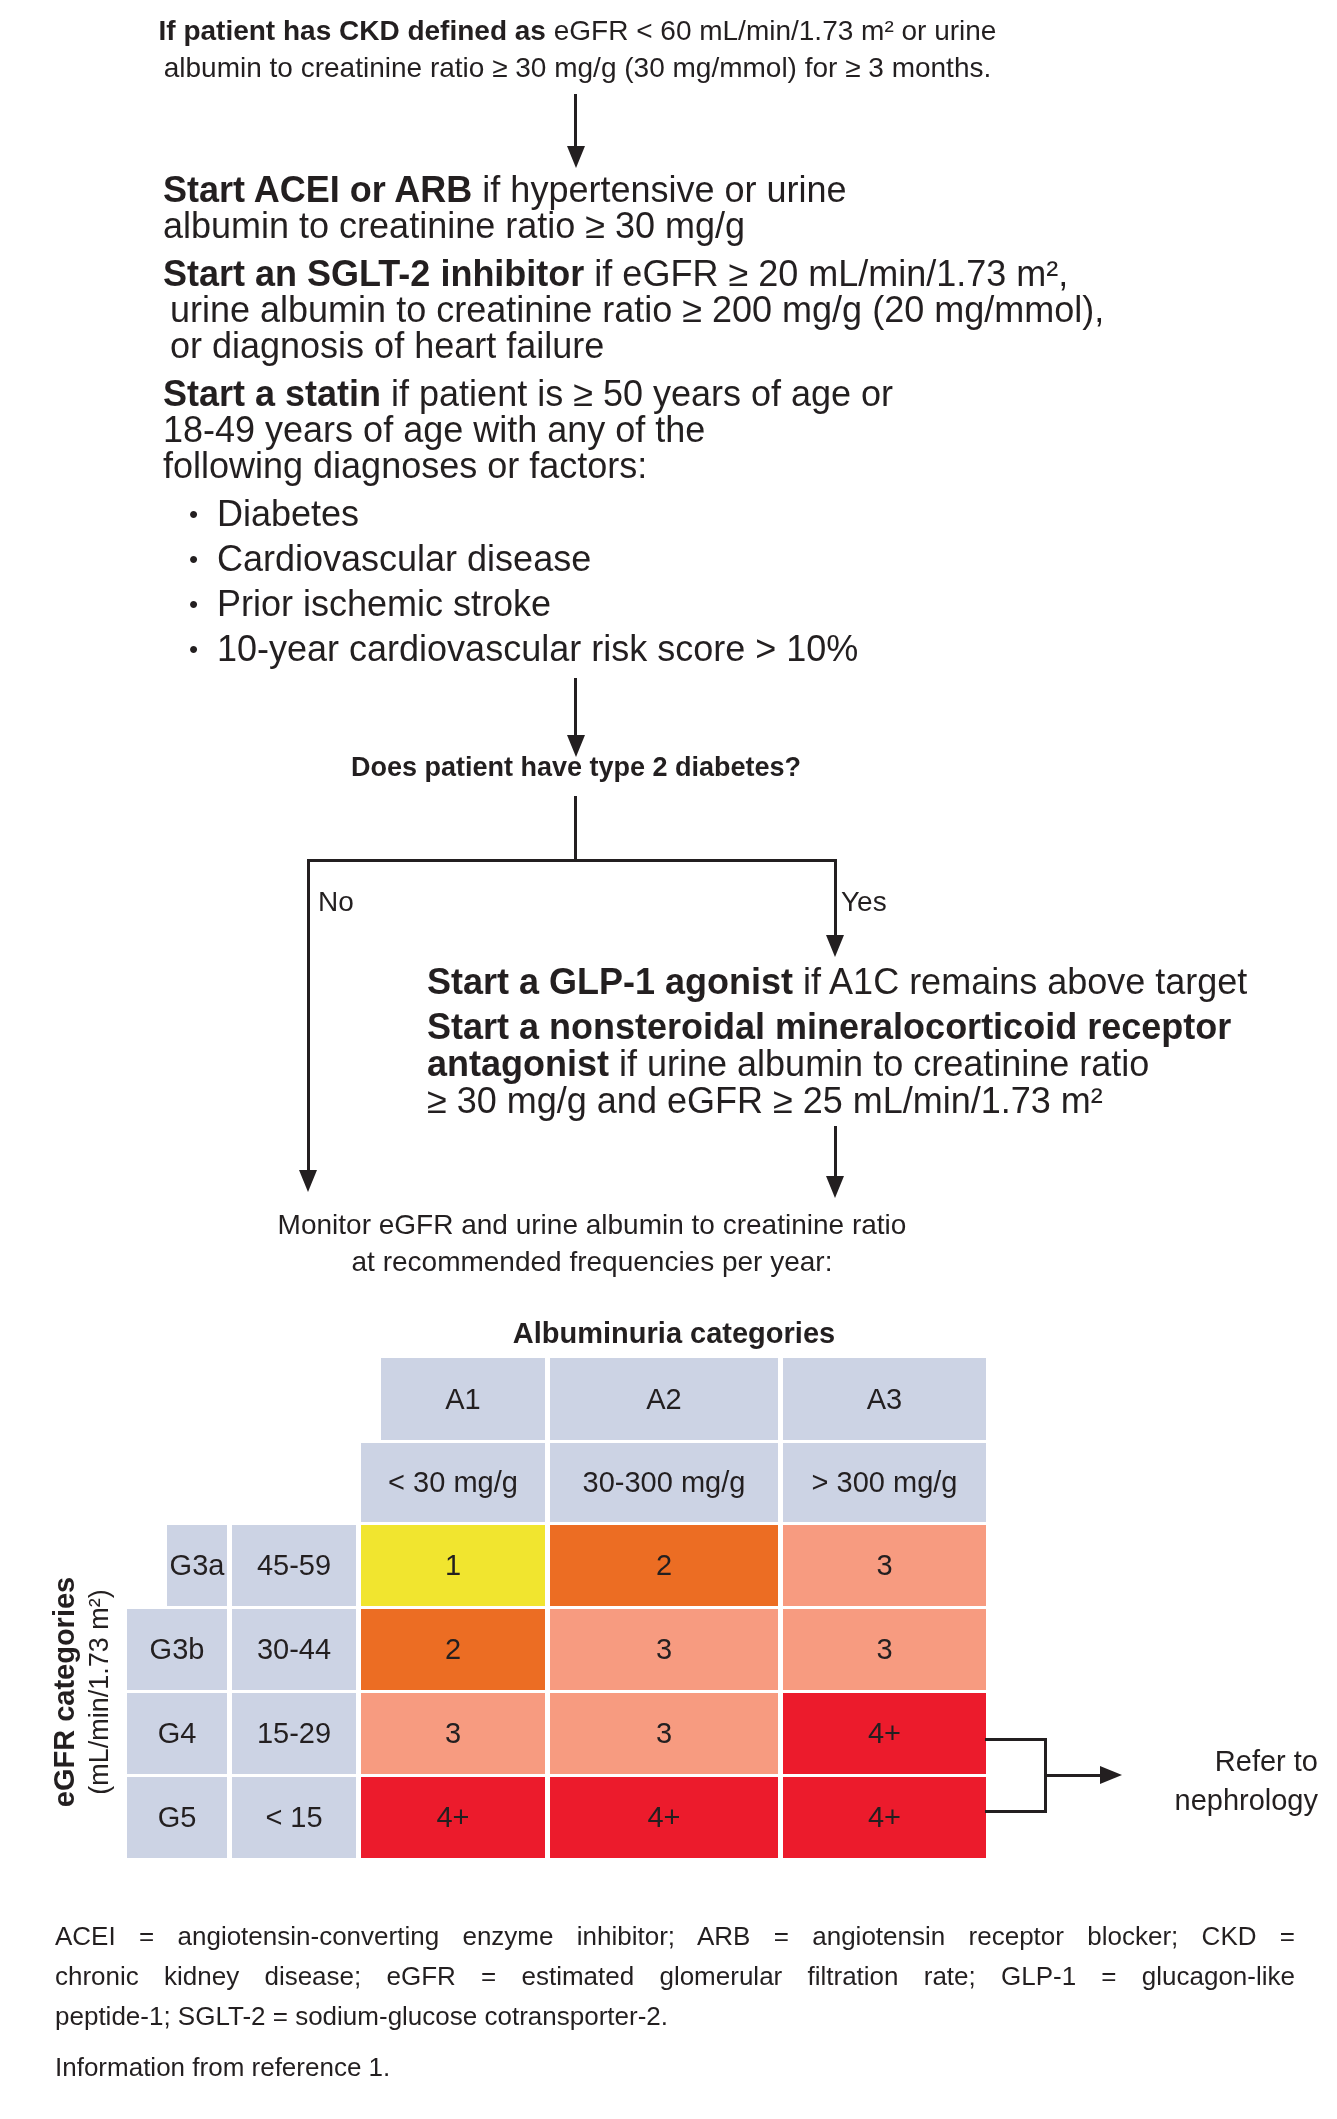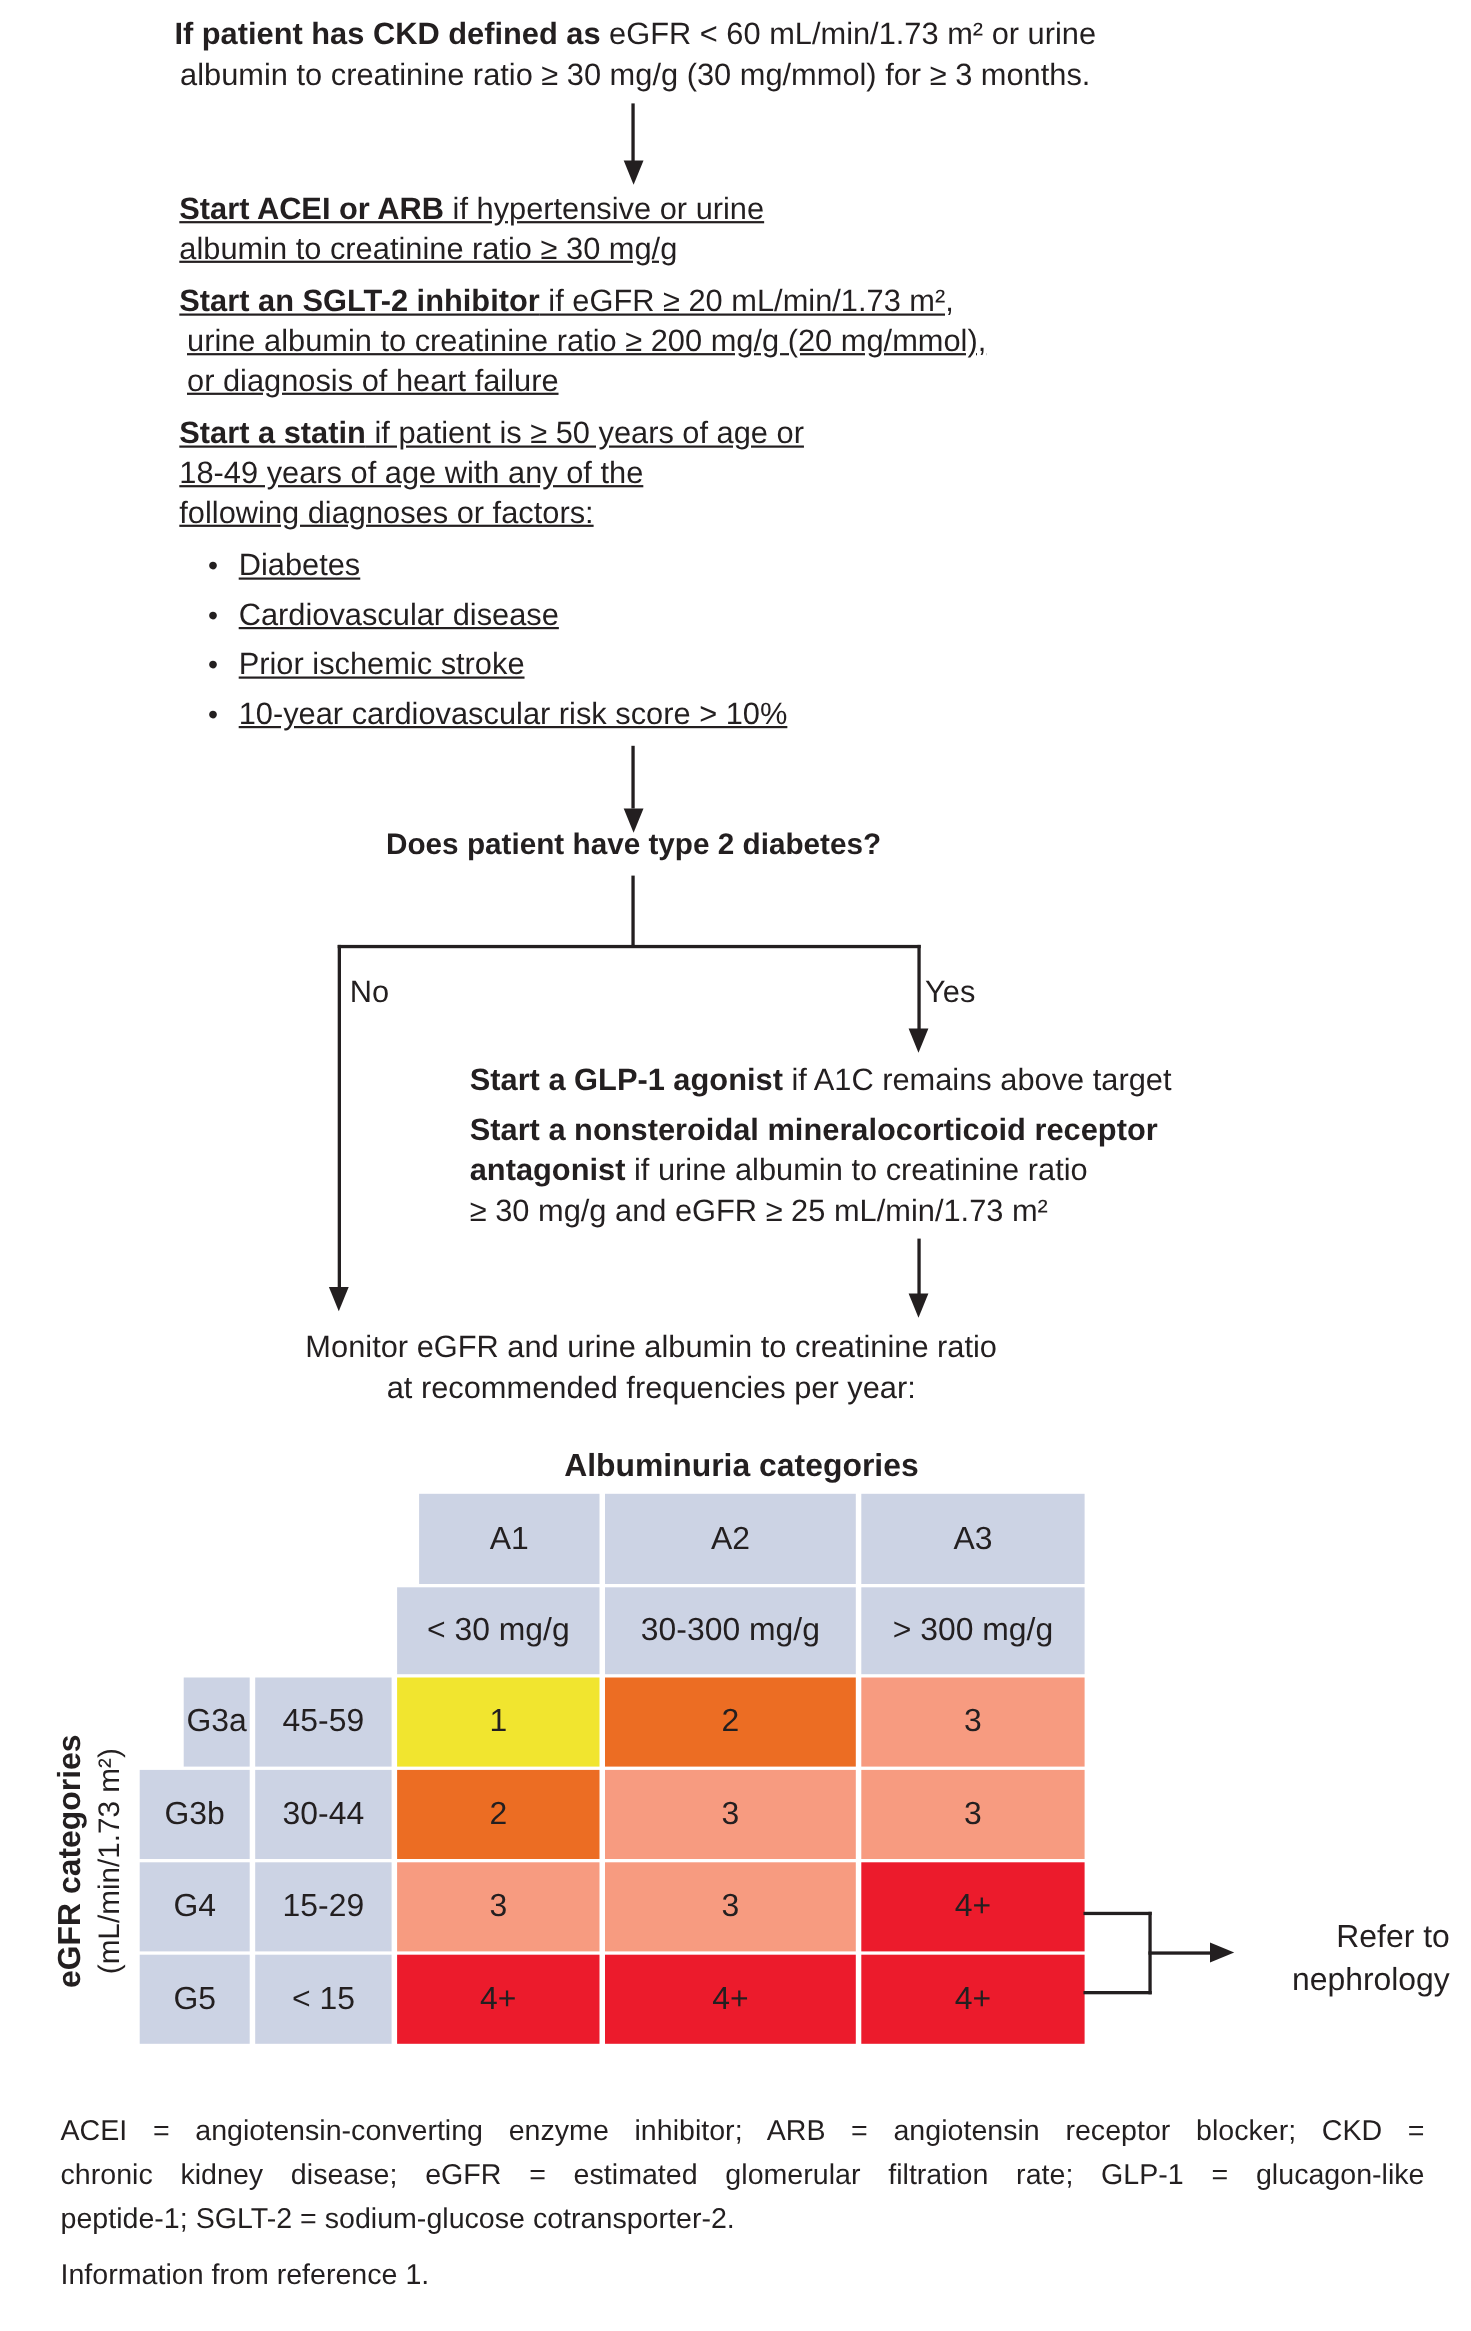--- a/index.html
+++ b/index.html
@@ -13,30 +13,30 @@
   .vline{position:absolute;width:3px;background:#231f20;}
   .hline{position:absolute;height:3px;background:#231f20;}
   .arrow-down{position:absolute;width:0;height:0;
     border-left:9px solid transparent;border-right:9px solid transparent;
     border-top:22px solid #231f20;}
   .arrow-right{position:absolute;width:0;height:0;
     border-top:9px solid transparent;border-bottom:9px solid transparent;
     border-left:22px solid #231f20;}
   
   #intro{left:95px;top:12px;width:965px;font-size:28px;line-height:37px;text-align:center;}
-  #treat{left:163px;top:172px;font-size:28px;line-height:36px;text-decoration:underline;}
+  #treat{left:163px;top:172px;font-size:36px;line-height:36px;}
   #treat p{margin:0 0 12px 0;}
   #treat p.p2 .ind{padding-left:7px;}
   #treat p.p3{margin-bottom:12px;}
   #treat ul{list-style:none;margin:0;padding:0;}
   #treat li{position:relative;height:36px;margin-bottom:9px;padding-left:54px;}
   #treat li::before{content:"•";position:absolute;left:26px;top:0;font-size:26px;}
   #question{left:196px;top:752px;width:760px;font-size:27px;font-weight:bold;text-align:center;}
   .branch-label{position:absolute;font-size:28px;}
-  #glp{left:427px;top:964px;font-size:28px;line-height:36px;}
+  #glp{left:427px;top:964px;font-size:36px;line-height:36px;}
   #glp p{margin:0 0 8px 0;}
   #glp p.p2{line-height:37px;margin:0;}
   #monitor{left:112px;top:1206px;width:960px;font-size:28px;line-height:37px;text-align:center;}
   #alb-title{left:274px;top:1317px;width:800px;font-size:29px;font-weight:bold;text-align:center;}
   
   #risk-table{left:127px;top:1358px;display:grid;
     grid-template-columns:100px 124px 184px 228px 203px;
     grid-template-rows:82px 79px 81px 81px 81px 81px;
     column-gap:5px;row-gap:3px;font-size:29px;}
   .tcell{display:flex;align-items:center;justify-content:center;}

